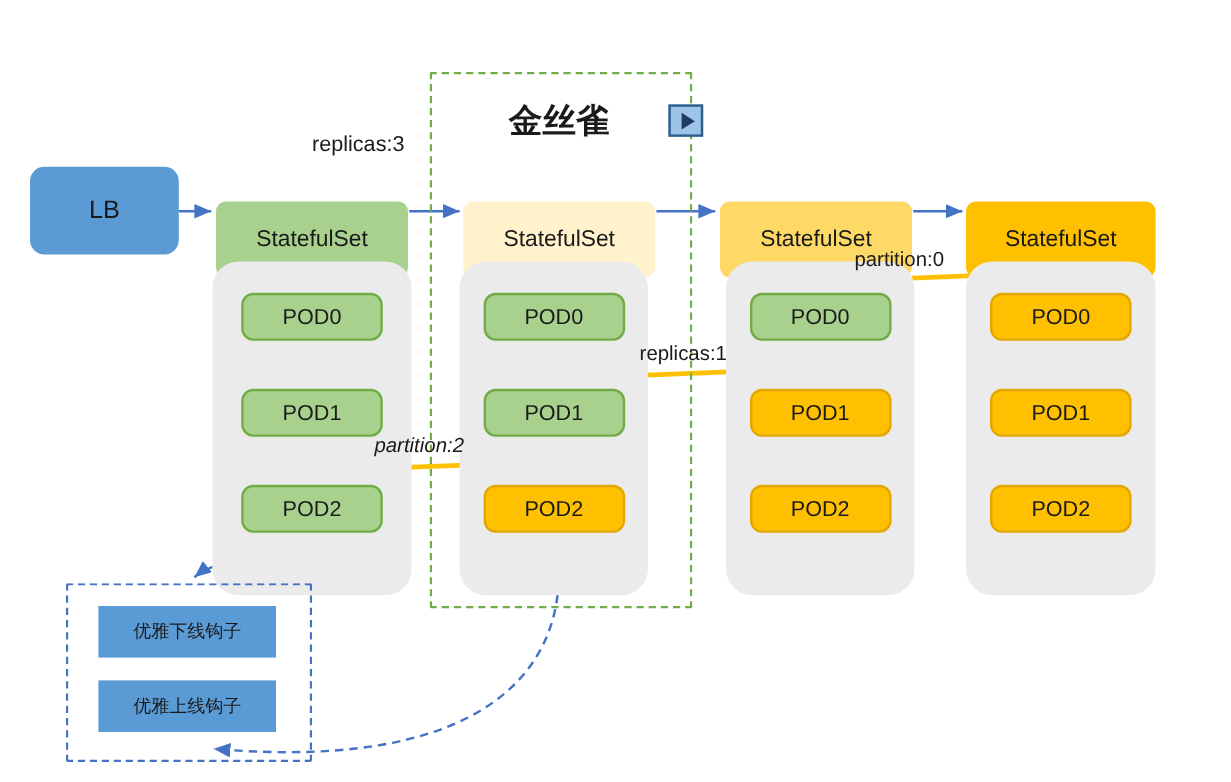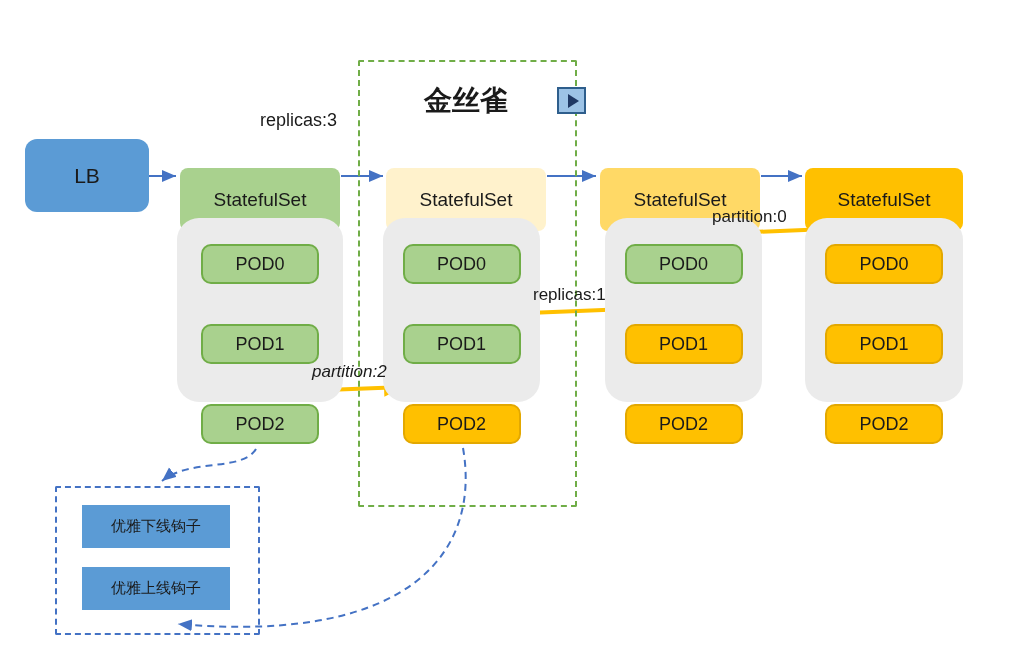--- a/index.html
+++ b/index.html
@@ -26,21 +26,21 @@
     border-radius:12px;display:flex;align-items:center;justify-content:center;font-size:21px;}
 
   .ss{position:absolute;top:156px;width:160px;height:63px;border-radius:8px;
     display:flex;align-items:center;justify-content:center;font-size:19px;margin-top:12px;}
   .ss1{left:180px;} .ss2{left:386px;} .ss3{left:600px;} .ss4{left:805px;width:158px;}
   .ss.green{background:#A9D18E;}
   .ss.cream{background:#FFF2CC;}
   .ss.gold{background:#FFD966;}
   .ss.amber{background:#FFC000;}
 
-  .pods{position:absolute;top:218px;height:184px;background:#EBEBEB;border-radius:22px;
+  .pods{position:absolute;top:218px;height:278px;background:#EBEBEB;border-radius:22px;
     display:flex;flex-direction:column;align-items:center;gap:40px;padding-top:26px;box-sizing:border-box;}
   .pods1{left:177px;width:166px;}
   .pods2{left:383px;width:157px;}
   .pods3{left:605px;width:157px;}
   .pods4{left:805px;width:158px;}
 
   .pod{width:118px;height:40px;box-sizing:border-box;border-radius:10px;
     display:flex;align-items:center;justify-content:center;font-size:18px;flex:0 0 auto;}
   .pod.green{background:#A9D18E;border:2px solid #70AD47;}
   .pod.orange{background:#FFC000;border:2px solid #E3A800;}

